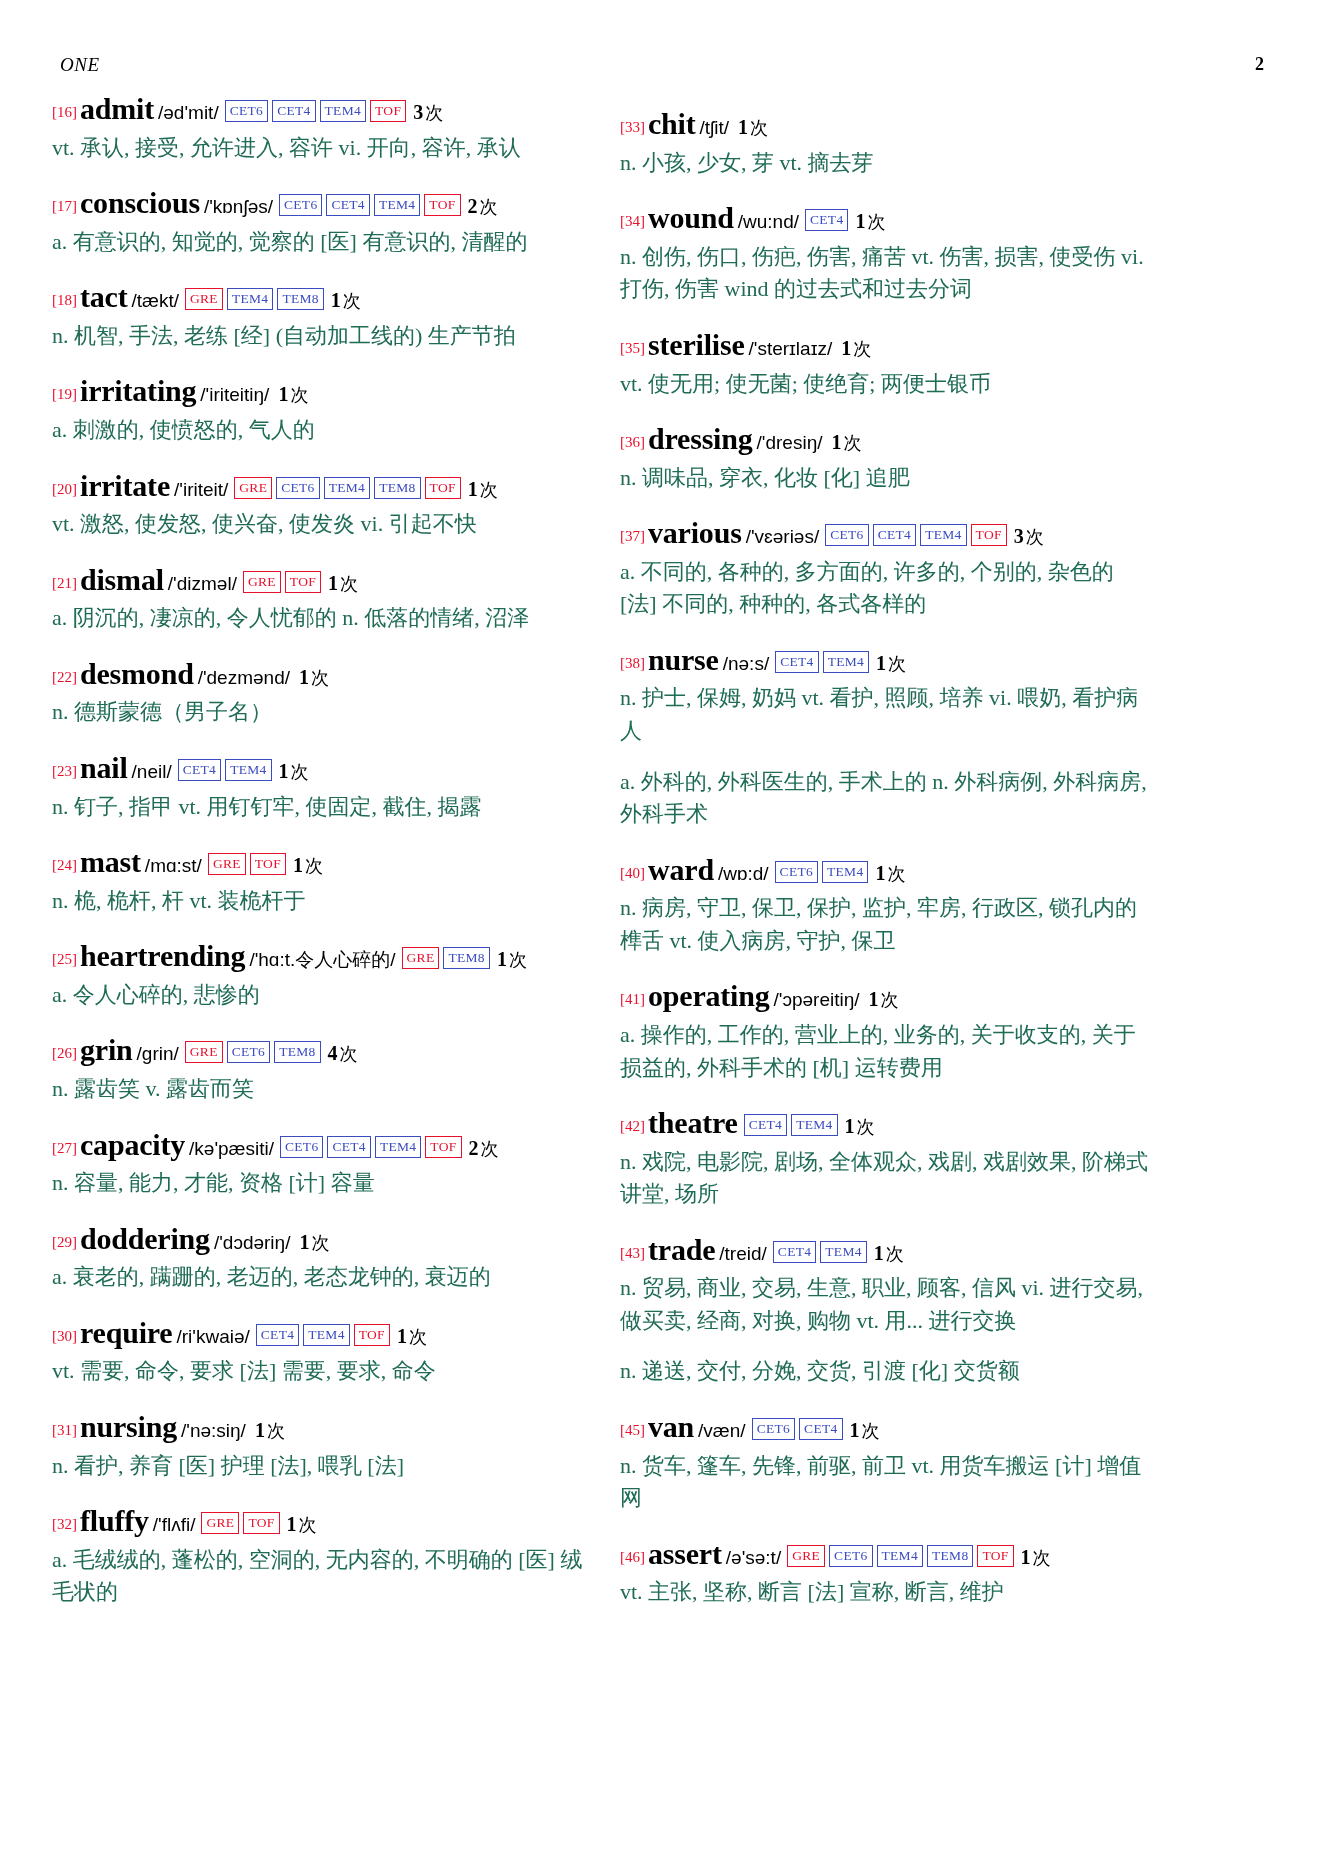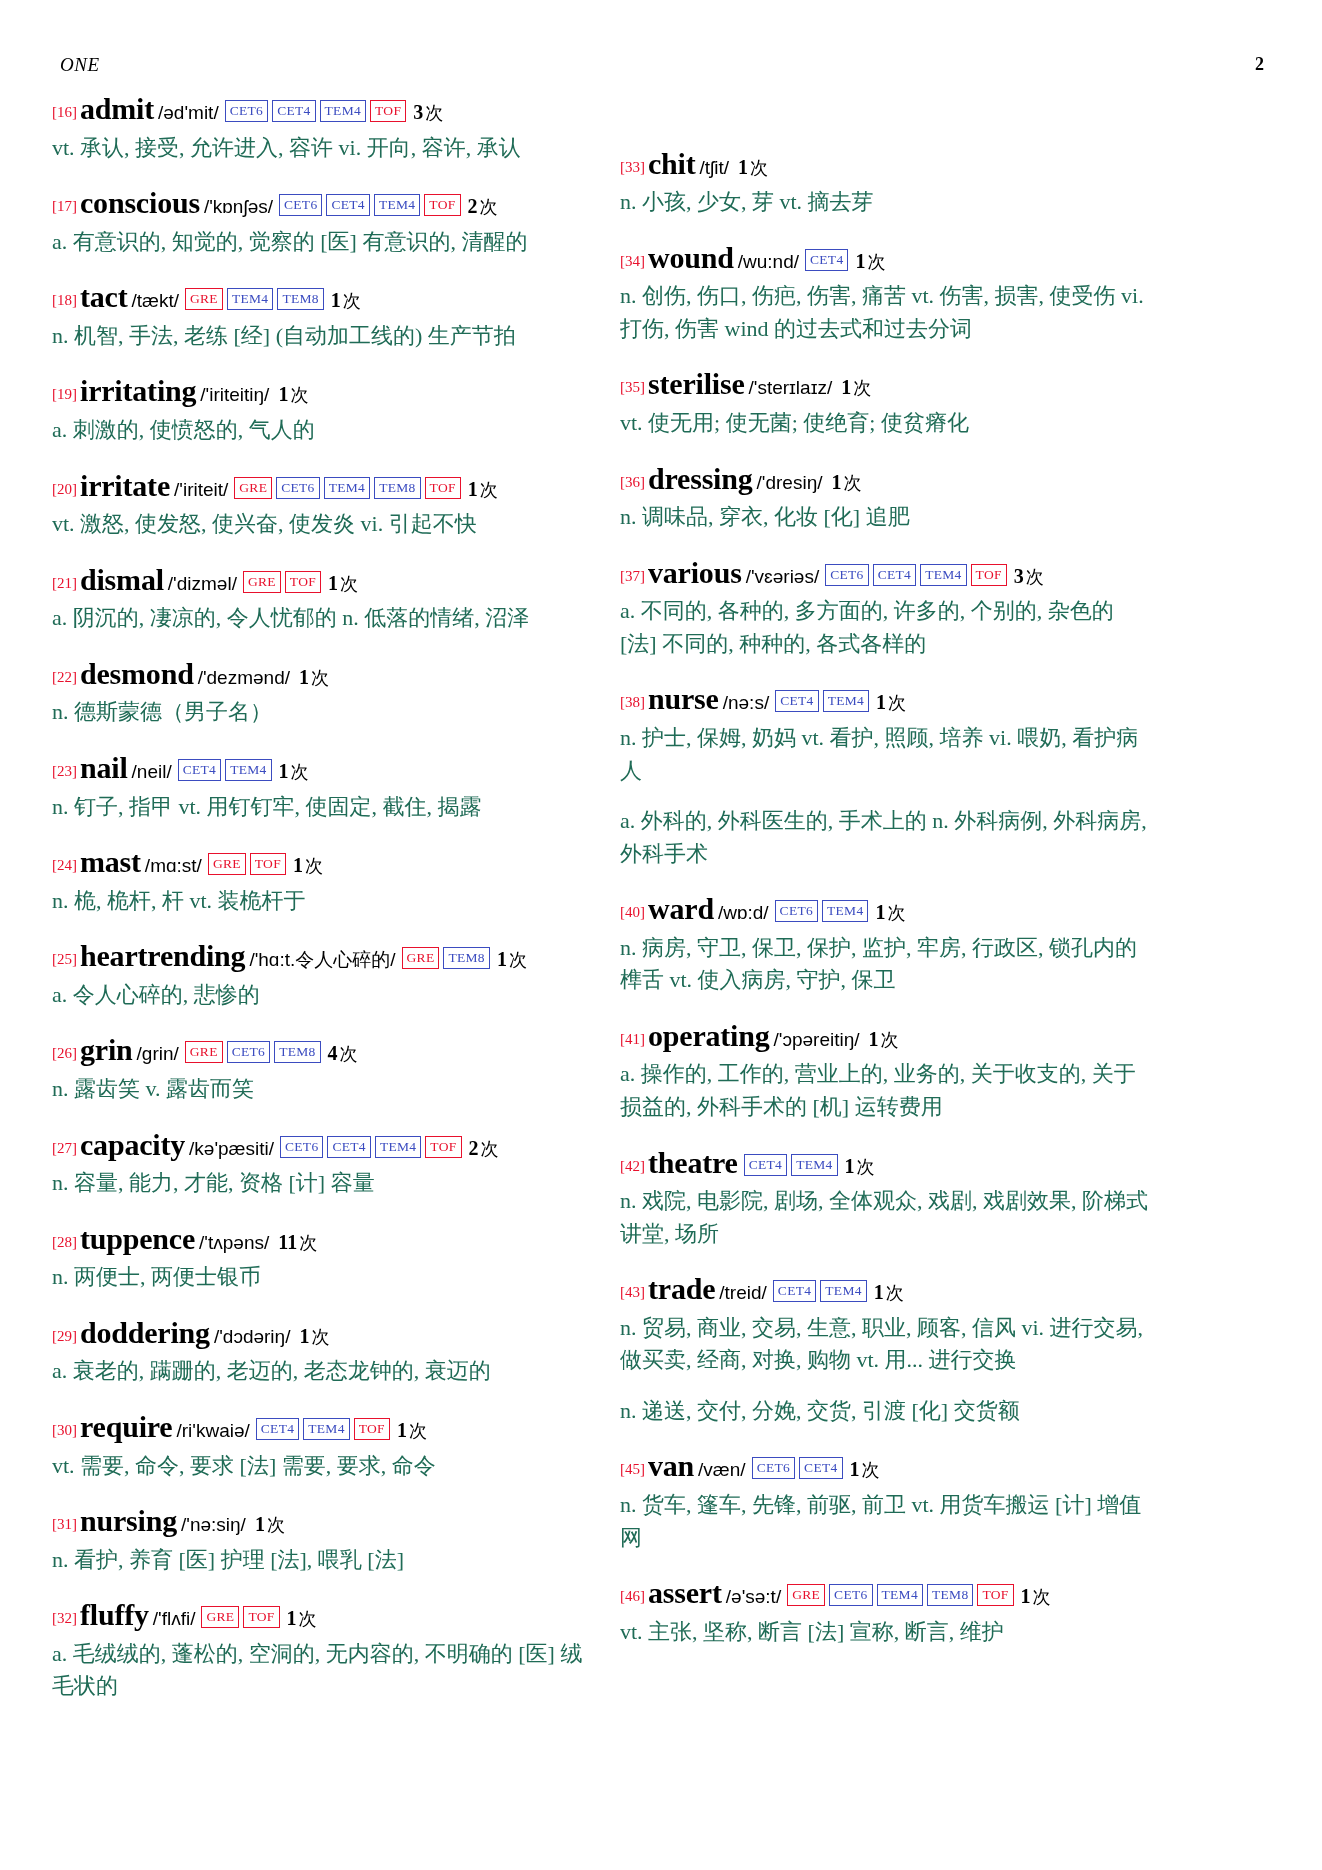--- a/index.html
+++ b/index.html
@@ -38,21 +38,21 @@
     right: 6px;
     top: 0;
     color: #000000;
     font-weight: bold;
     font-size: 18px;
   }
   
   .columns {
     display: flex;
     gap: 36px;
-    align-items: center;
+    align-items: flex-end;
   }
   .col {
     width: 532px;
     flex: 0 0 532px;
   }
   .entry {
     margin-bottom: 18px;
   }
   .headline {
     line-height: 1.42;
@@ -168,24 +168,20 @@
         </div>
         <div class="entry">
           <div class="headline"><span class="idx">[26]</span><span class="word">grin</span><span class="phon">/grin/</span> <span class="tag red">GRE</span><span class="tag">CET6</span><span class="tag">TEM8</span><span class="count">4</span><span class="cunit">次</span></div>
           <div class="defn">n. 露齿笑 v. 露齿而笑</div>
         </div>
         <div class="entry">
           <div class="headline"><span class="idx">[27]</span><span class="word">capacity</span><span class="phon">/kə'pæsiti/</span> <span class="tag">CET6</span><span class="tag">CET4</span><span class="tag">TEM4</span><span class="tag red">TOF</span><span class="count">2</span><span class="cunit">次</span></div>
           <div class="defn">n. 容量, 能力, 才能, 资格 [计] 容量</div>
         </div>
         <div class="entry">
-          <div class="headline"><span class="idx">[28]</span><span class="word">tuppence</span><span class="phon">/'tʌpəns/</span> <span class="count">11</span><span class="cunit">次</span></div>
-          <div class="defn">n. 两便士, 两便士银币</div>
-        </div>
-        <div class="entry">
           <div class="headline"><span class="idx">[29]</span><span class="word">doddering</span><span class="phon">/'dɔdəriŋ/</span> <span class="count">1</span><span class="cunit">次</span></div>
           <div class="defn">a. 衰老的, 蹒跚的, 老迈的, 老态龙钟的, 衰迈的</div>
         </div>
         <div class="entry">
           <div class="headline"><span class="idx">[30]</span><span class="word">require</span><span class="phon">/ri'kwaiə/</span> <span class="tag">CET4</span><span class="tag">TEM4</span><span class="tag red">TOF</span><span class="count">1</span><span class="cunit">次</span></div>
           <div class="defn">vt. 需要, 命令, 要求 [法] 需要, 要求, 命令</div>
         </div>
         <div class="entry">
           <div class="headline"><span class="idx">[31]</span><span class="word">nursing</span><span class="phon">/'nə:siŋ/</span> <span class="count">1</span><span class="cunit">次</span></div>
           <div class="defn">n. 看护, 养育 [医] 护理 [法], 喂乳 [法]</div>
@@ -199,21 +195,21 @@
         <div class="entry">
           <div class="headline"><span class="idx">[33]</span><span class="word">chit</span><span class="phon">/tʃit/</span> <span class="count">1</span><span class="cunit">次</span></div>
           <div class="defn">n. 小孩, 少女, 芽 vt. 摘去芽</div>
         </div>
         <div class="entry">
           <div class="headline"><span class="idx">[34]</span><span class="word">wound</span><span class="phon">/wu:nd/</span> <span class="tag">CET4</span><span class="count">1</span><span class="cunit">次</span></div>
           <div class="defn">n. 创伤, 伤口, 伤疤, 伤害, 痛苦 vt. 伤害, 损害, 使受伤 vi. 打伤, 伤害 wind 的过去式和过去分词</div>
         </div>
         <div class="entry">
           <div class="headline"><span class="idx">[35]</span><span class="word">sterilise</span><span class="phon">/'sterɪlaɪz/</span> <span class="count">1</span><span class="cunit">次</span></div>
-          <div class="defn">vt. 使无用; 使无菌; 使绝育; 使贫瘠化</div>
+          <div class="defn">vt. 使无用; 使无菌; 使绝育; 两便士银币</div>
         </div>
         <div class="entry">
           <div class="headline"><span class="idx">[36]</span><span class="word">dressing</span><span class="phon">/'dresiŋ/</span> <span class="count">1</span><span class="cunit">次</span></div>
           <div class="defn">n. 调味品, 穿衣, 化妆 [化] 追肥</div>
         </div>
         <div class="entry">
           <div class="headline"><span class="idx">[37]</span><span class="word">various</span><span class="phon">/'vɛəriəs/</span> <span class="tag">CET6</span><span class="tag">CET4</span><span class="tag">TEM4</span><span class="tag red">TOF</span><span class="count">3</span><span class="cunit">次</span></div>
           <div class="defn">a. 不同的, 各种的, 多方面的, 许多的, 个别的, 杂色的 [法] 不同的, 种种的, 各式各样的</div>
         </div>
         <div class="entry">

